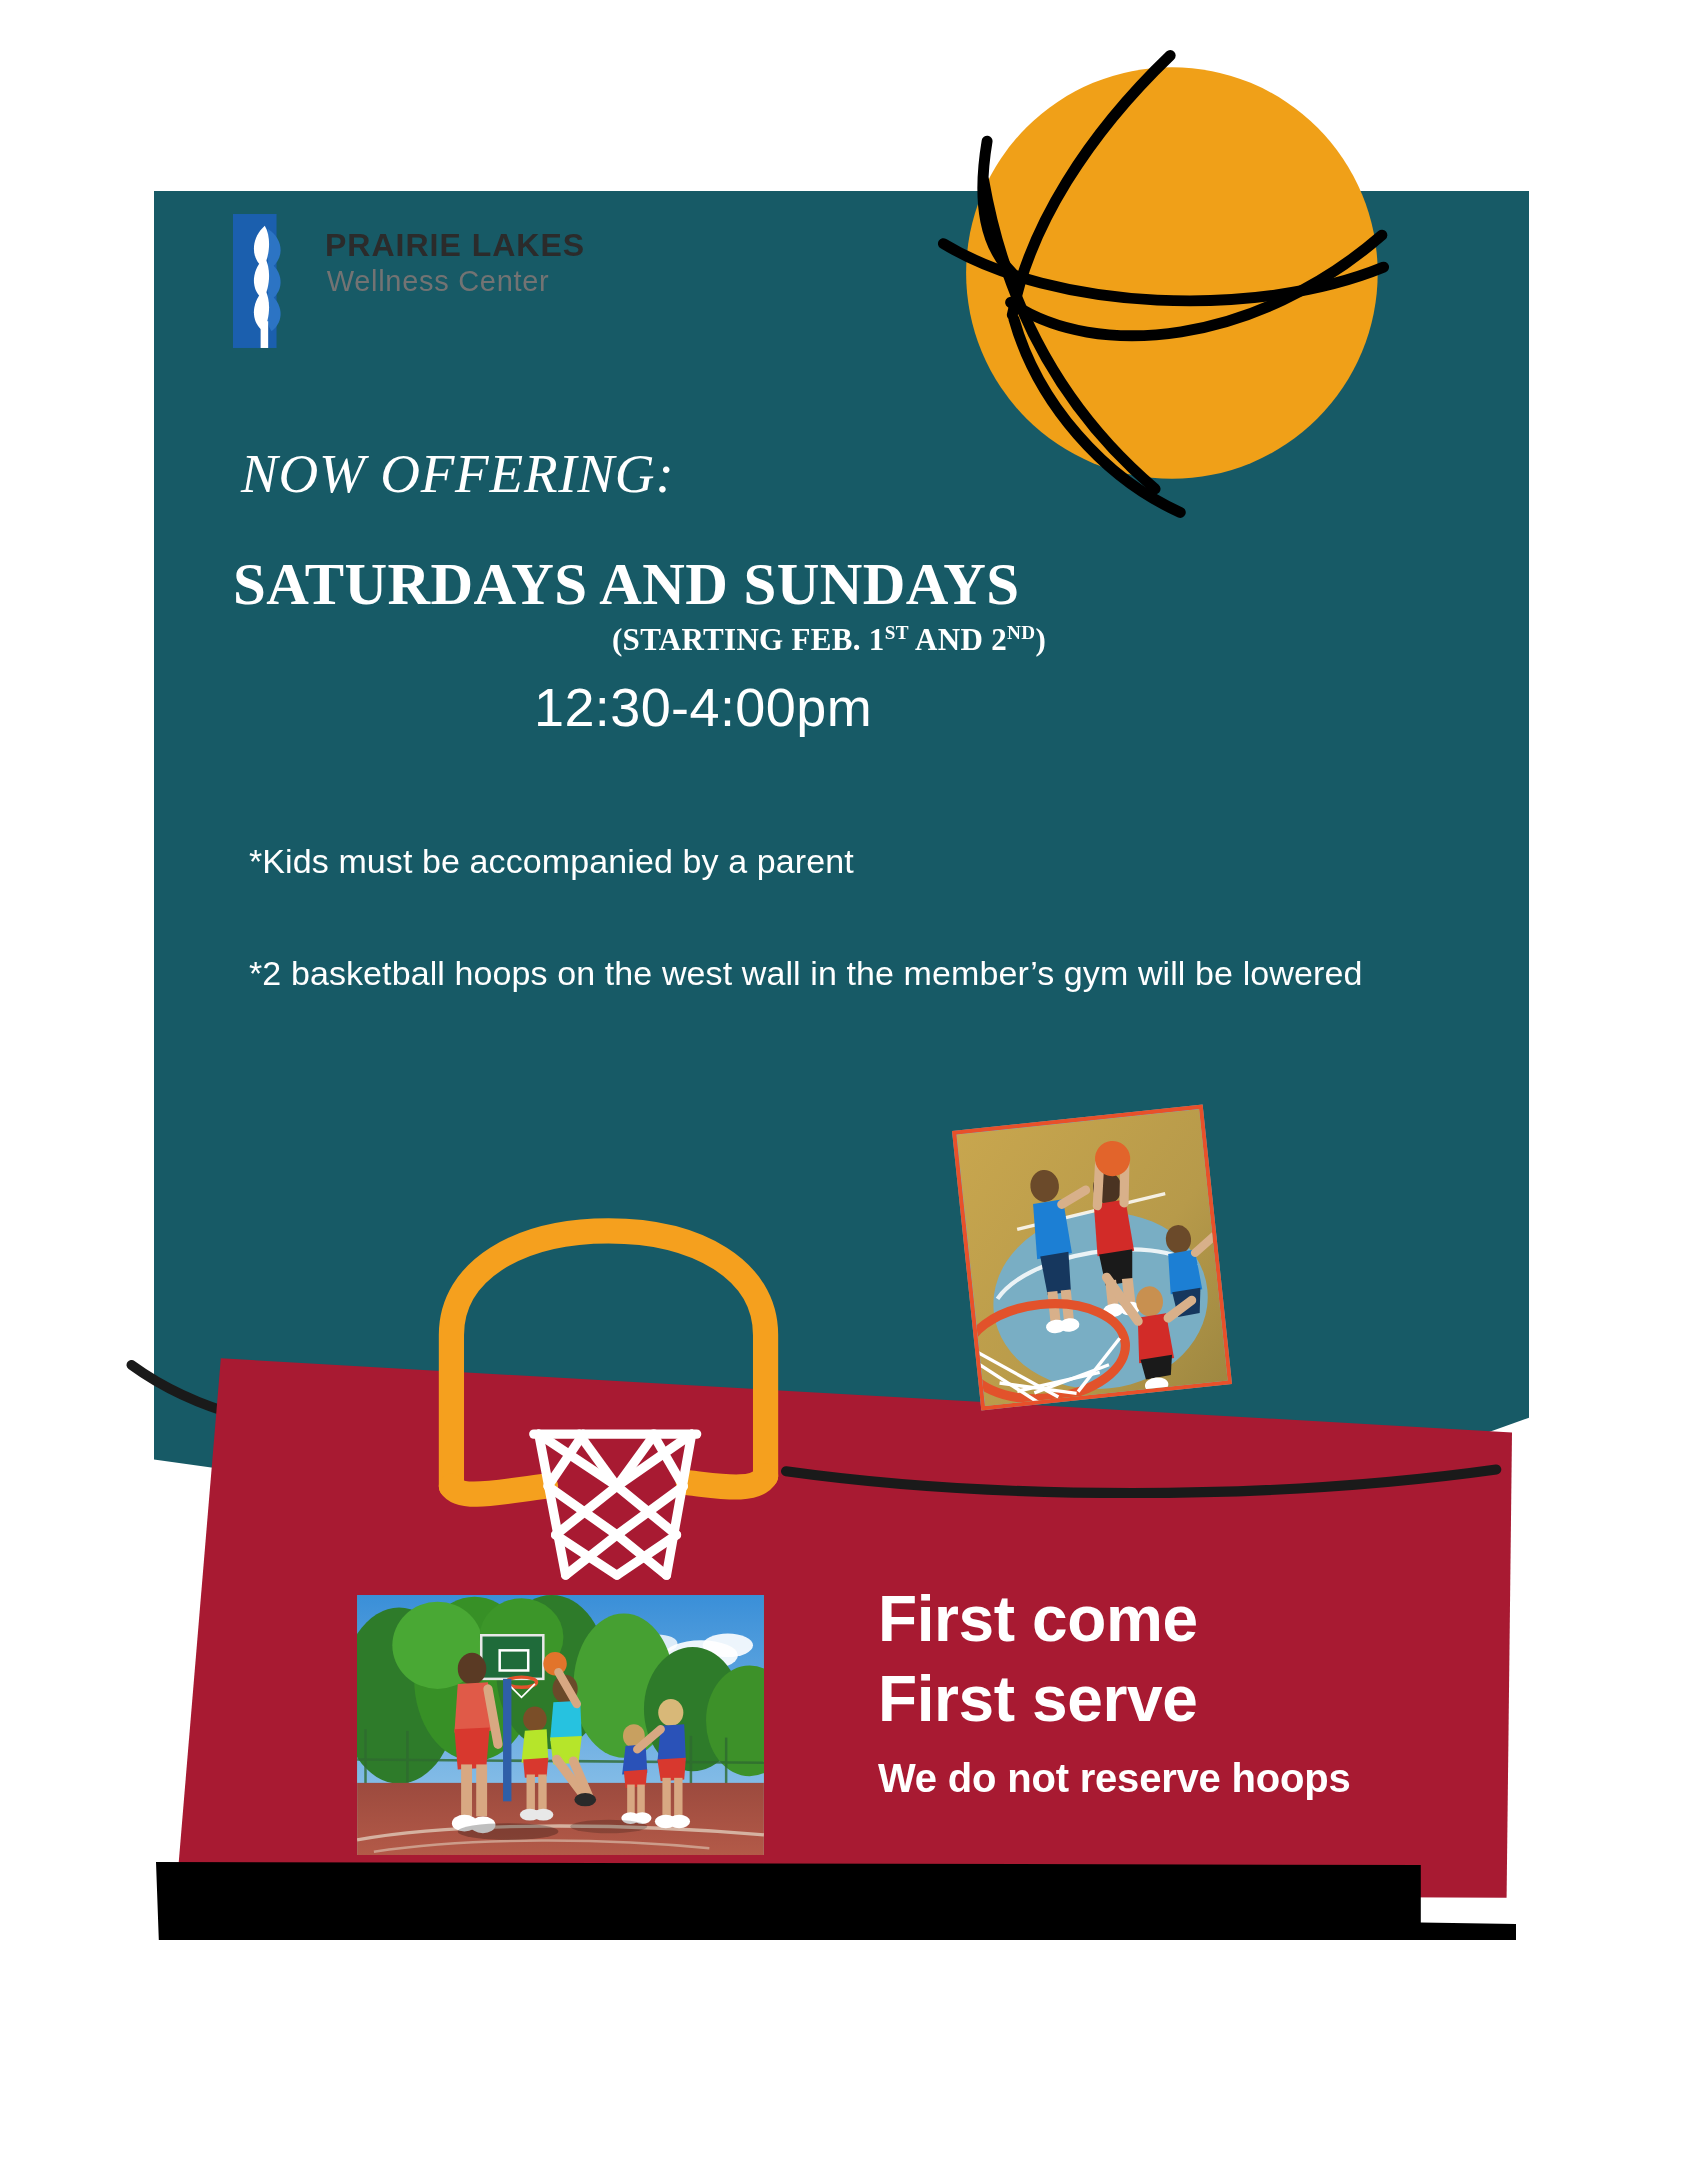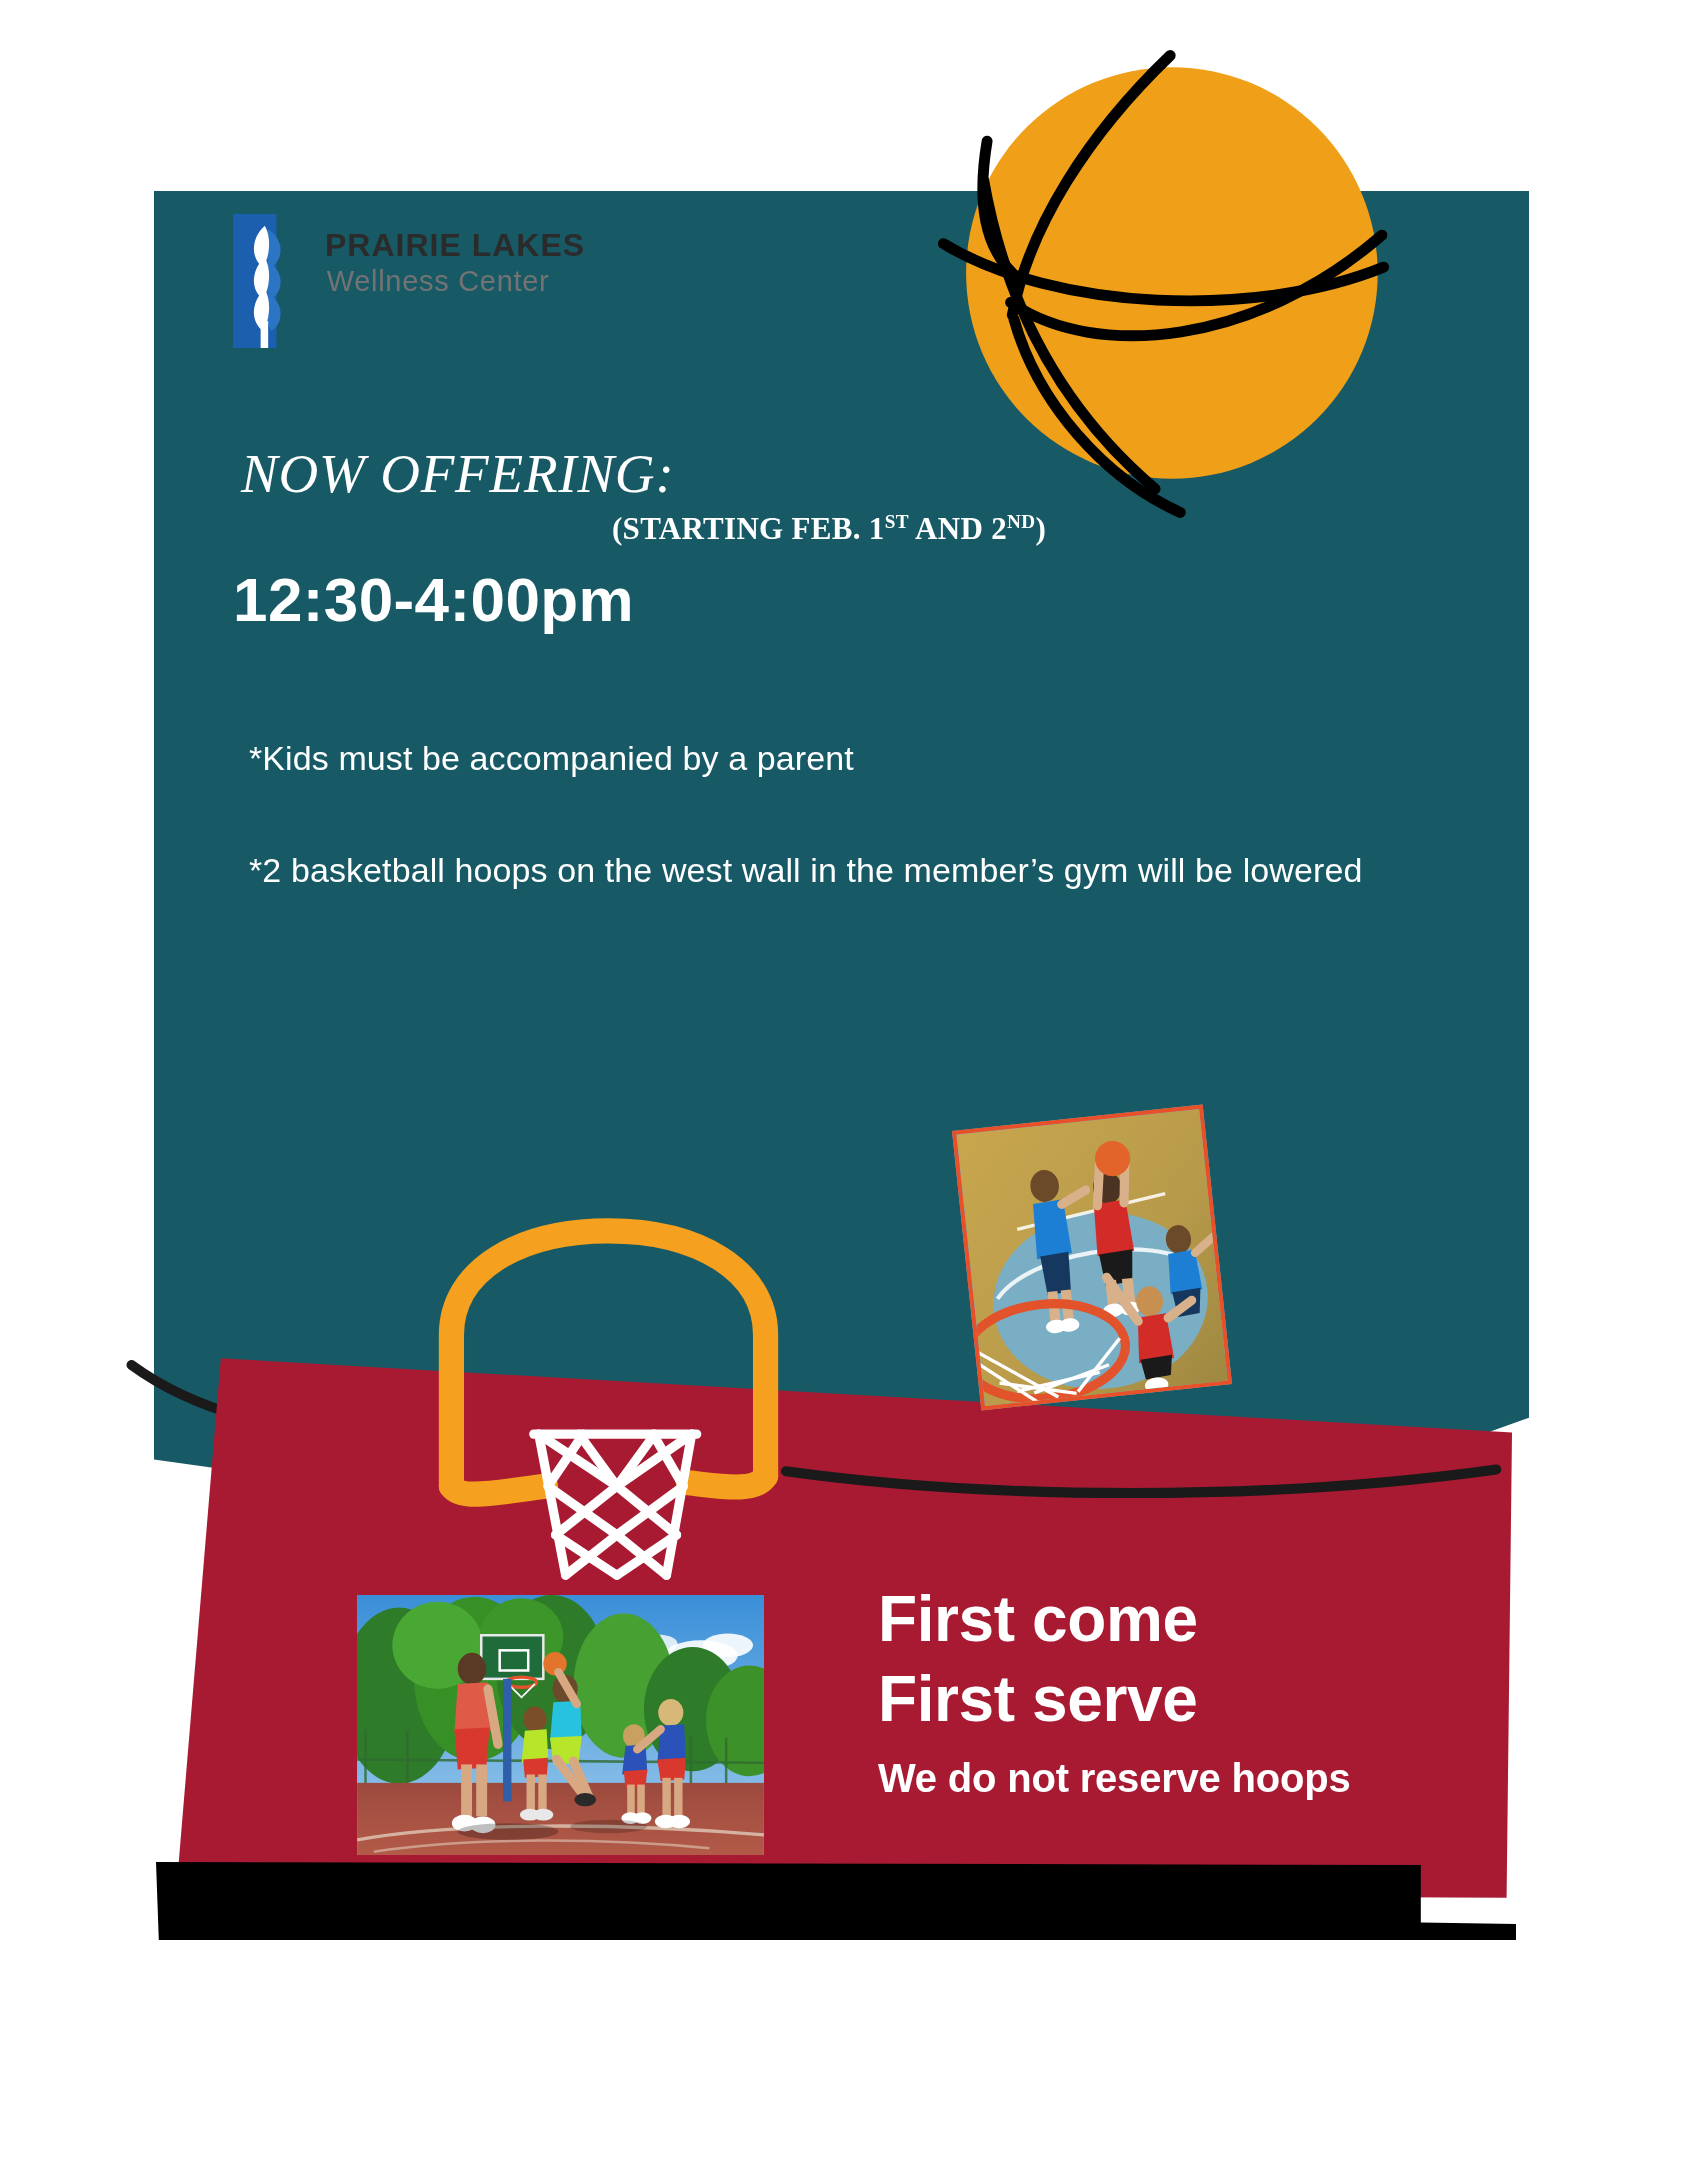--- a/index.html
+++ b/index.html
@@ -169,25 +169,26 @@
     line-height: 1.1;
     margin: 8.4px 0 0 0;
     text-align: center;
   }
   .starting sup {
     font-size: 0.62em;
     vertical-align: super;
   }
   .time {
     font-family: "Liberation Sans", sans-serif;
-    font-weight: bold;
-    font-size: 62px;
+    font-weight: normal;
+    font-size: 54px;
     letter-spacing: 0.4px;
     line-height: 1;
     margin: 22px 0 0 0;
+    text-align: center;
     padding-right: 252px;
   }
   .note {
     font-family: "Liberation Sans", sans-serif;
     font-weight: normal;
     font-size: 34px;
     letter-spacing: 0.1px;
     line-height: 1.2;
     margin: 16px;
   }
@@ -282,20 +283,21 @@
       </svg>
     </div>
     <div class="logo-text">
       <p class="logo-title">PRAIRIE LAKES</p>
       <p class="logo-sub">Wellness Center</p>
     </div>
   </div>
 
   <div class="content">
     <p class="now-offering">NOW OFFERING:</p>
+    <p class="days">SATURDAYS AND SUNDAYS</p>
     <p class="starting">
       <span>(STARTING FEB. 1</span><sup>ST</sup><span> AND 2</span><sup>ND</sup><span>)</span>
     </p>
     <p class="time">12:30-4:00pm</p>
     <p class="note note-1">*Kids must be accompanied by a parent</p>
     <p class="note note-2">*2 basketball hoops on the west wall in the member’s gym will be lowered</p>
   </div>
 
   <div class="stroke-left">
     <svg width="277" height="92" viewBox="0 0 330 110" xmlns="http://www.w3.org/2000/svg">

